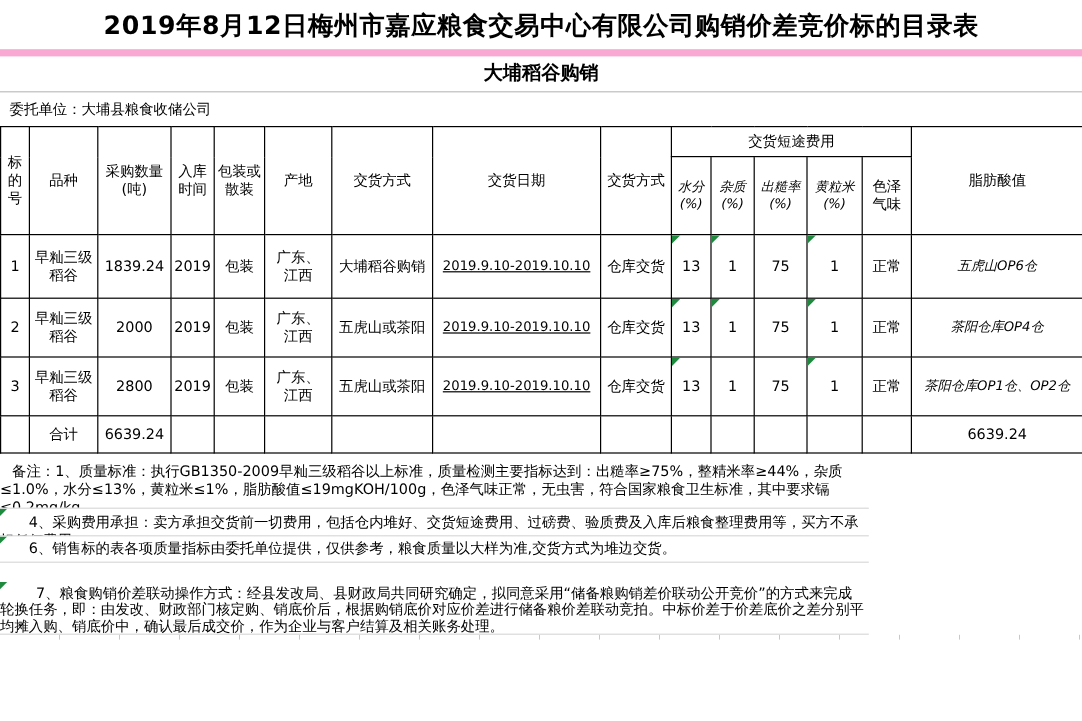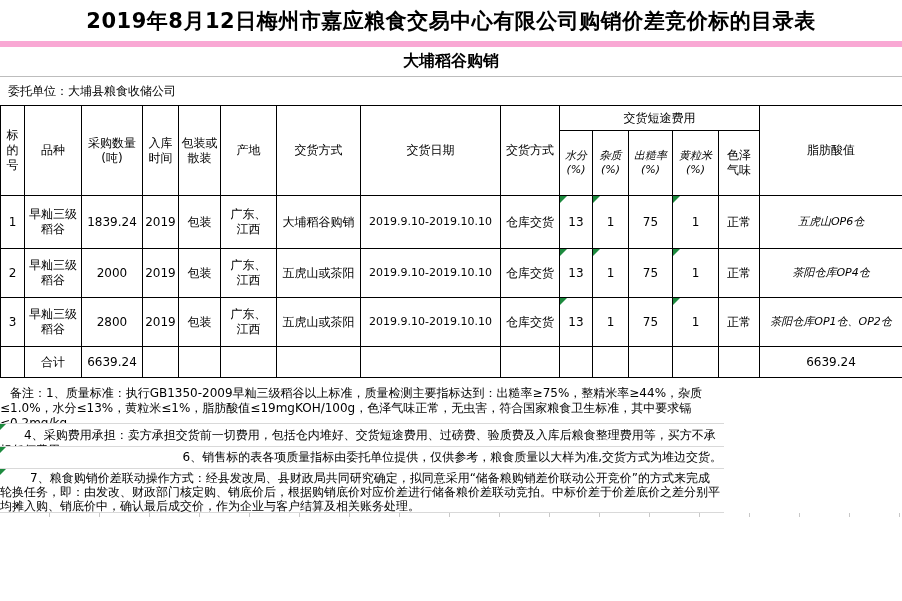--- a/index.html
+++ b/index.html
@@ -22,43 +22,43 @@
     height:28px; display:flex; align-items:center;
     font-size:12px; padding-left:8px;
   }
   table { border-collapse:collapse; table-layout:fixed; width:902px; }
   th,td {
     border:1px solid #000; padding:0; position:relative;
     font-size:12px; font-weight:normal; text-align:center;
     vertical-align:middle; overflow:hidden; line-height:1.25;
   }
   .ml { white-space:pre-line; }
-  .date { font-size:11px; letter-spacing:0; }
+  .date { font-size:11px; letter-spacing:0;text-decoration:underline; }
   .small { font-size:11px;font-style:italic; }
   td.tri::before, th.tri::before {
     content:""; position:absolute; top:0; left:0; width:0; height:0;
     border-top:7px solid #1d8a3e; border-right:7px solid transparent;
   }
   .notes { width:724px; }
   .note {
     position:relative; box-sizing:border-box; overflow:hidden;
     border-bottom:1px solid #d9d9d9;
     font-size:12px; line-height:15px; padding-right:2px;
   }
   .note.flag::before {
     content:""; position:absolute; top:0; left:0; width:0; height:0;
     border-top:6px solid #1d8a3e; border-right:6px solid transparent;
   }
   .n1 { height:46px; padding-top:8px;  text-indent:10px; }
   .n2 { height:44px; padding-top:6px;  text-indent:28px; }
   .n3 { height:24px; padding-top:5px;  text-indent:30px; }
   .n4 { height:23px; padding-top:4px;  text-indent:24px; }
   .n5 { height:22px; padding-top:4px;  text-indent:24px; }
-  .n6 { height:22px; padding-top:3px;  text-indent:24px;text-align:right; }
-  .n7 { height:44px; padding-top:2px;  text-indent:30px; line-height:14px; }
+  .n6 { height:22px; padding-top:3px;  text-indent:24px; }
+  .n7 { height:44px; padding-top:2px;  text-indent:30px; line-height:14px;margin-top:16px; }
   .grid-ticks {
     height:4px; width:902px;
     background:repeating-linear-gradient(90deg,#ffffff 0 49px,#c8c8c8 49px 50px);
   }
 </style>
 </head>
 <body>
 
 <div class="title">2019年8月12日梅州市嘉应粮食交易中心有限公司购销价差竞价标的目录表</div>
 <div class="subtitle">大埔稻谷购销</div>

